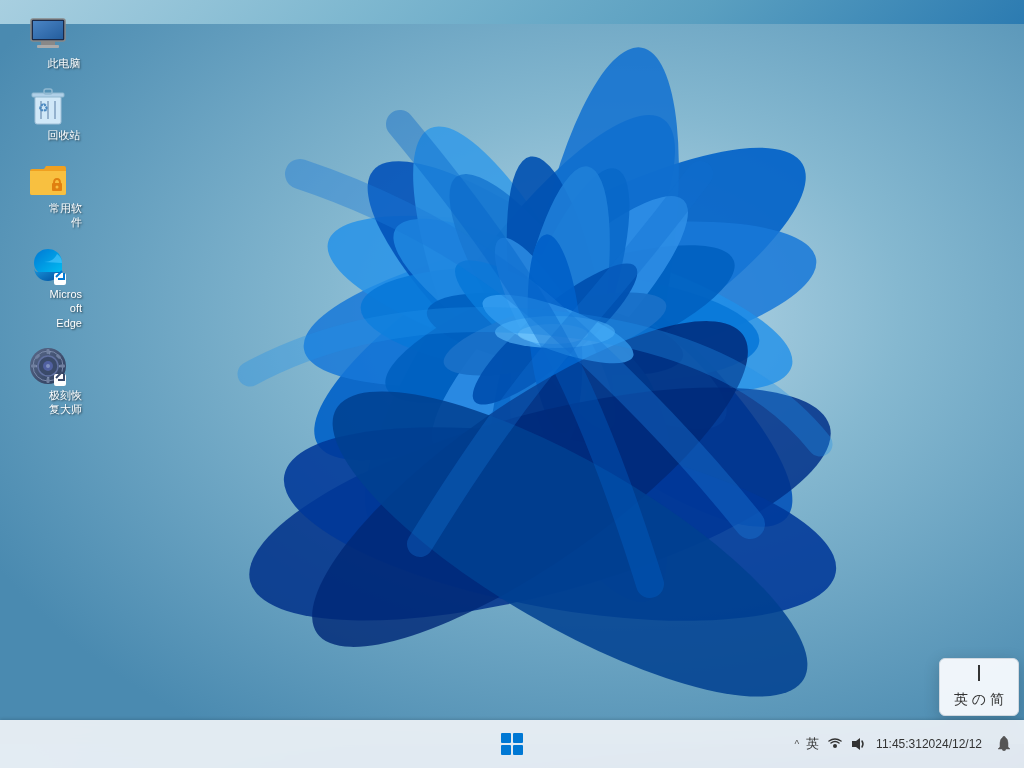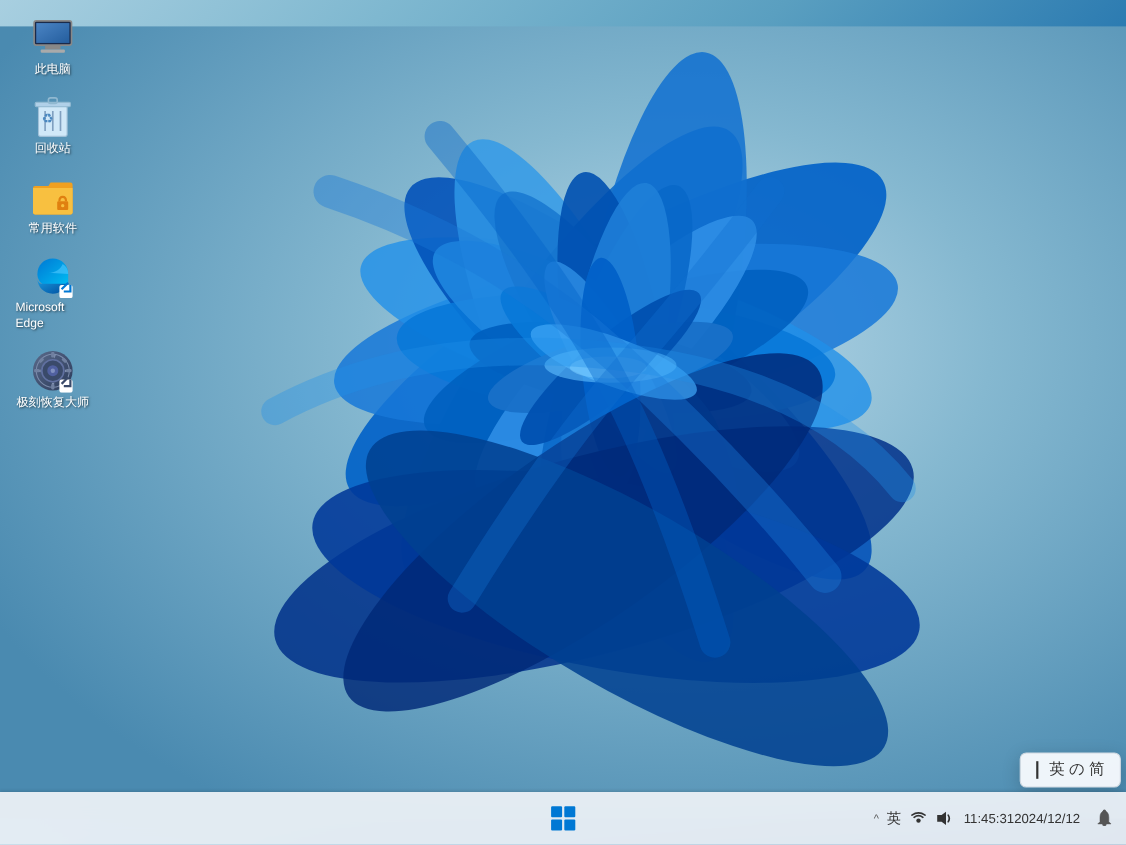--- a/index.html
+++ b/index.html
@@ -57,24 +57,25 @@
       display: flex;
       align-items: center;
       justify-content: center;
       position: relative;
       margin-bottom: 2px;
     }
 
     .icon-label {
       font-size: 11px;
       color: white;
-      text-align: left;
+      text-align: right;
       text-shadow: 1px 1px 2px rgba(0,0,0,0.6);
       line-height: 1.3;
       word-break: break-word;
+      margin-left: 32px;
     }
 
     
     #taskbar {
       position: absolute;
       bottom: 0;
       left: 0;
       width: 1024px;
       height: 48px;
       background: rgba(235, 240, 245, 0.95);
@@ -180,20 +181,21 @@
       border: 1px solid #d0d8e0;
       border-radius: 6px;
       padding: 6px 14px;
       font-size: 14px;
       color: #333;
       box-shadow: 0 4px 16px rgba(0,0,0,0.18);
       display: flex;
       align-items: center;
       gap: 10px;
       white-space: nowrap;
+      flex-direction: column;
     }
 
     .ime-cursor {
       width: 2px;
       height: 16px;
       background: #333;
       display: inline-block;
     }
 
     

